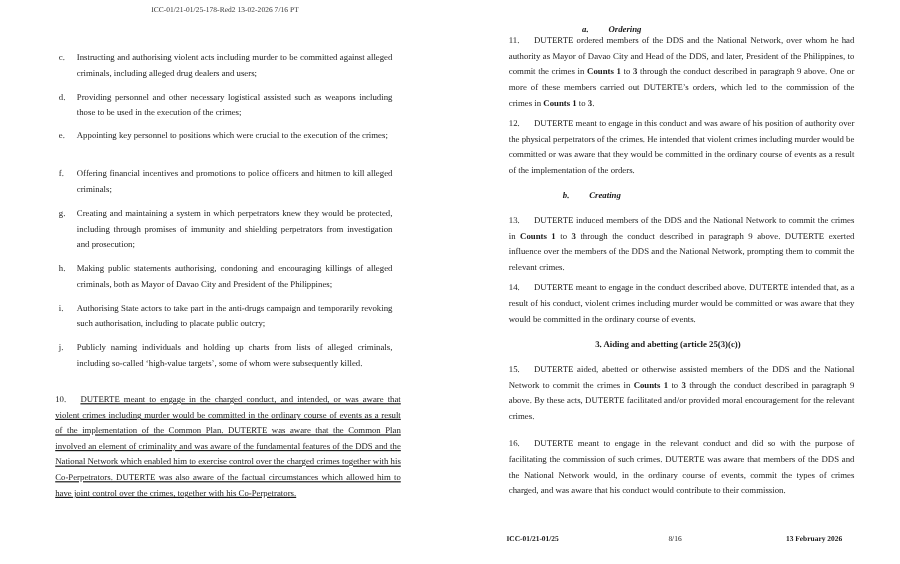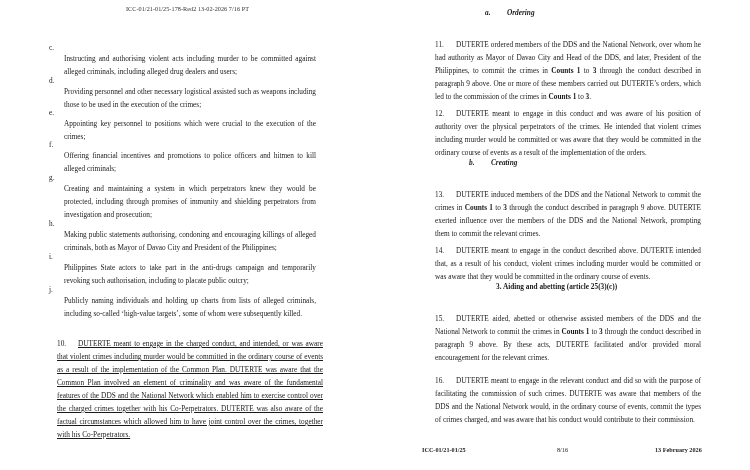--- a/index.html
+++ b/index.html
@@ -8,21 +8,21 @@
     font-family:"Liberation Serif", serif; color:#1a1a1a;
   }
   .page { position:absolute; top:0; height:470px; }
   #left-page { left:0; width:375px; }
   #right-page { left:375px; width:375px; }
 
   .doc-header {
     position:absolute; top:5px; left:0; width:375px; text-align:center;
     font-size:6.2px; color:#333; letter-spacing:0.05px;
   }
-  .p { font-size:7.3px; line-height:13px; text-align:justify; margin:11px; }
+  .p { font-size:7.3px; line-height:13px; text-align:justify; margin:0; }
   .b { font-weight:bold; }
 
   .list-item { position:absolute; left:49px; width:278px; }
   .list-item .letter { position:absolute; left:0; top:0; font-size:7.3px; line-height:13px; }
   .list-item .text { margin-left:15px; }
 
   .para { position:absolute; width:288px; }
   #left-page .para { left:46px; }
   #right-page .para { left:49px; }
   .num { display:inline-block; width:21px; }
@@ -61,34 +61,34 @@
   <div class="list-item" style="top:171px;">
     <span class="letter">g.</span>
     <p class="p text">Creating and maintaining a system in which perpetrators knew they would be protected, including through promises of immunity and shielding perpetrators from investigation and prosecution;</p>
   </div>
   <div class="list-item" style="top:217px;">
     <span class="letter">h.</span>
     <p class="p text">Making public statements authorising, condoning and encouraging killings of alleged criminals, both as Mayor of Davao City and President of the Philippines;</p>
   </div>
   <div class="list-item" style="top:250px;">
     <span class="letter">i.</span>
-    <p class="p text">Philippines State actors to take part in the anti-drugs campaign and temporarily revoking such authorisation, including to placate public outcry;</p>
+    <p class="p text">Authorising State actors to take part in the anti-drugs campaign and temporarily revoking such authorisation, including to placate public outcry;</p>
   </div>
   <div class="list-item" style="top:283px;">
     <span class="letter">j.</span>
     <p class="p text">Publicly naming individuals and holding up charts from lists of alleged criminals, including so-called ‘high-value targets’, some of whom were subsequently killed.</p>
   </div>
 
   <div class="para" style="top:326px;text-decoration:underline;">
     <p class="p"><span class="num">10.</span><span>DUTERTE meant to engage in the charged conduct, and intended, or was aware that violent crimes including murder would be committed in the ordinary course of events as a result of the implementation of the Common Plan. DUTERTE was aware that the Common Plan involved an element of criminality and was aware of the fundamental features of the DDS and the National Network which enabled him to exercise control over the charged crimes together with his Co-Perpetrators. DUTERTE was also aware of the factual circumstances which allowed him to have joint control over the crimes, together with his Co-Perpetrators.</span></p>
   </div>
 </div>
 
 <div id="right-page" class="page">
-  <div class="subhead" style="top:8px; left:94px;padding-left:16px;">
+  <div class="subhead" style="top:20px; left:94px;padding-left:16px;">
     <span class="sl">a.</span><span>Ordering</span>
   </div>
 
   <div class="para" style="top:27px;">
     <p class="p"><span class="num">11.</span><span>DUTERTE ordered members of the DDS and the National Network, over whom he had authority as Mayor of Davao City and Head of the DDS, and later, President of the Philippines, to commit the crimes in </span><span class="b">Counts 1</span><span> to </span><span class="b">3</span><span> through the conduct described in paragraph 9 above. One or more of these members carried out DUTERTE’s orders, which led to the commission of the crimes in </span><span class="b">Counts 1</span><span> to </span><span class="b">3</span><span>.</span></p>
   </div>
 
   <div class="para" style="top:96px;">
     <p class="p"><span class="num">12.</span><span>DUTERTE meant to engage in this conduct and was aware of his position of authority over the physical perpetrators of the crimes. He intended that violent crimes including murder would be committed or was aware that they would be committed in the ordinary course of events as a result of the implementation of the orders.</span></p>
   </div>

